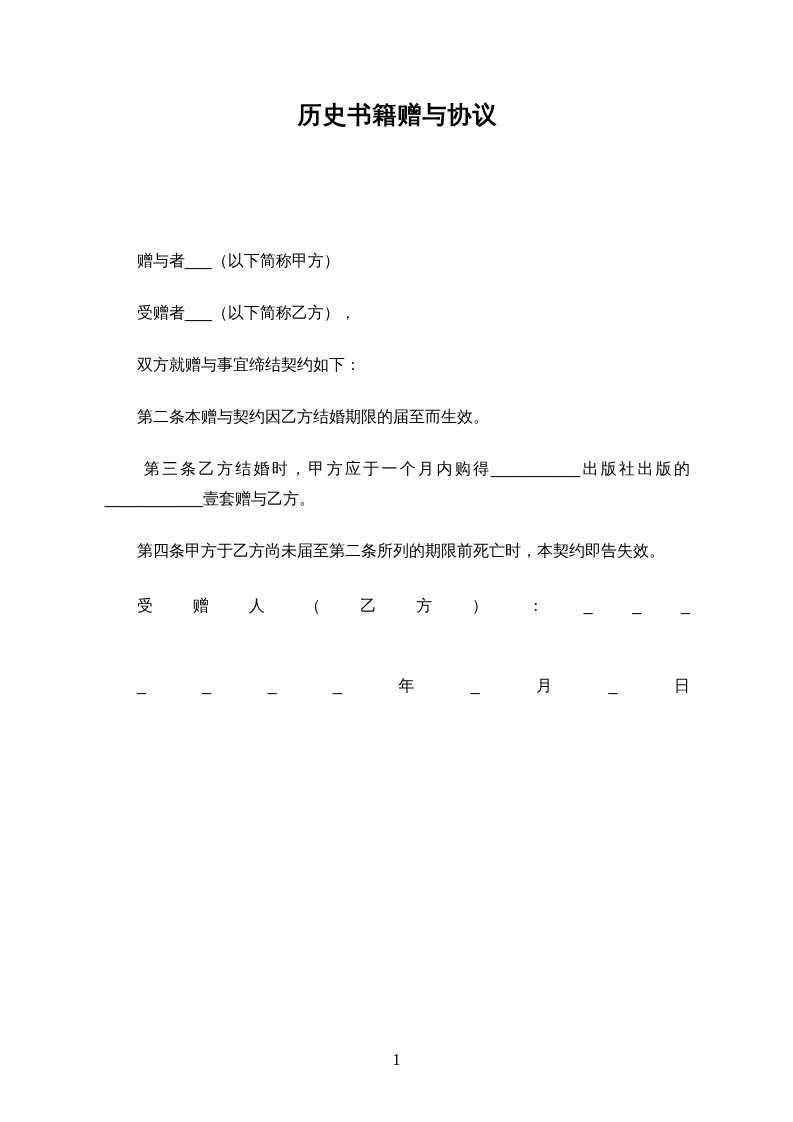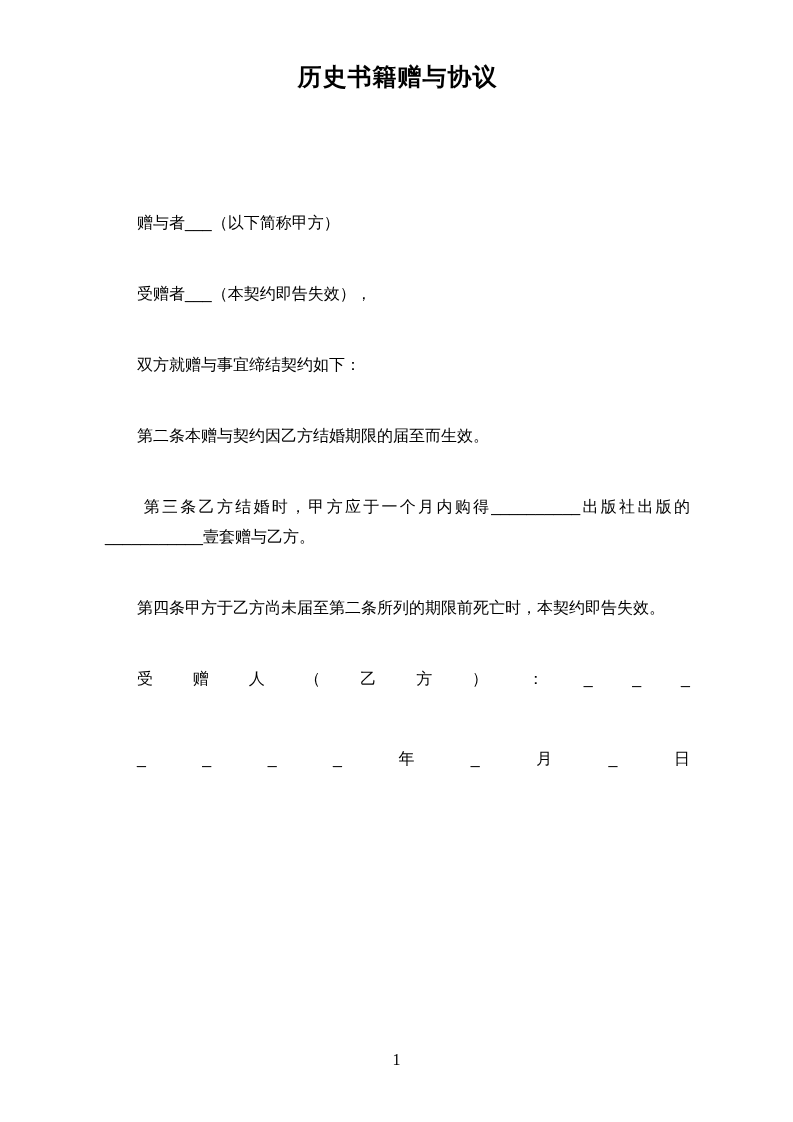--- a/index.html
+++ b/index.html
@@ -9,36 +9,36 @@
   }
   body {
     width: 793px;
     height: 1122px;
     position: relative;
     color: #000000;
     font-family: "Liberation Sans", sans-serif;
     overflow: hidden;
   }
   .doc {
-    padding: 60px 103px 0 105px;
+    padding: 98px 103px 0 105px;
     box-sizing: border-box;
   }
   .title {
     margin: 0;
     font-size: 24px;
     font-weight: 700;
     line-height: 34px;
     text-align: center;
     letter-spacing: 1px;
   }
   .content {
     margin-top: 114px;
   }
   .content p {
-    margin: 41px 0;
+    margin: 22px 0;
     font-size: 16px;
     line-height: 30px;
     text-indent: 32px;
     text-align: justify;
     font-weight: 400;
   }
   .content p:first-child {
     margin-top: 0;
   }
   .sig-line {
@@ -64,21 +64,21 @@
   }
 </style>
 </head>
 <body>
 
 <div class="doc">
   <h1 class="title">历史书籍赠与协议</h1>
 
   <div class="content">
     <p>赠与者___（以下简称甲方）</p>
-    <p>受赠者___（本契约即告失效），</p>
+    <p>受赠者___（以下简称乙方），</p>
     <p>双方就赠与事宜缔结契约如下：</p>
     <p>第二条本赠与契约因乙方结婚期限的届至而生效。</p>
     <p>&nbsp;第三条乙方结婚时，甲方应于一个月内购得__________出版社出版的___________壹套赠与乙方。</p>
     <p>第四条甲方于乙方尚未届至第二条所列的期限前死亡时，本契约即告失效。</p>
 
     <div class="sig-line">
         <span>受</span>
         <span>赠</span>
         <span>人</span>
         <span>（</span>

